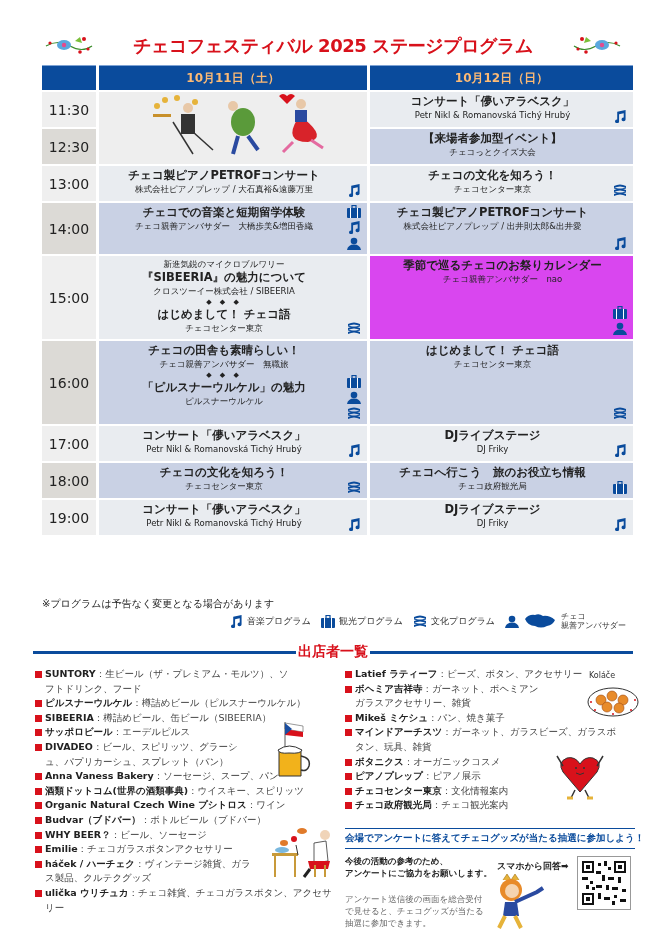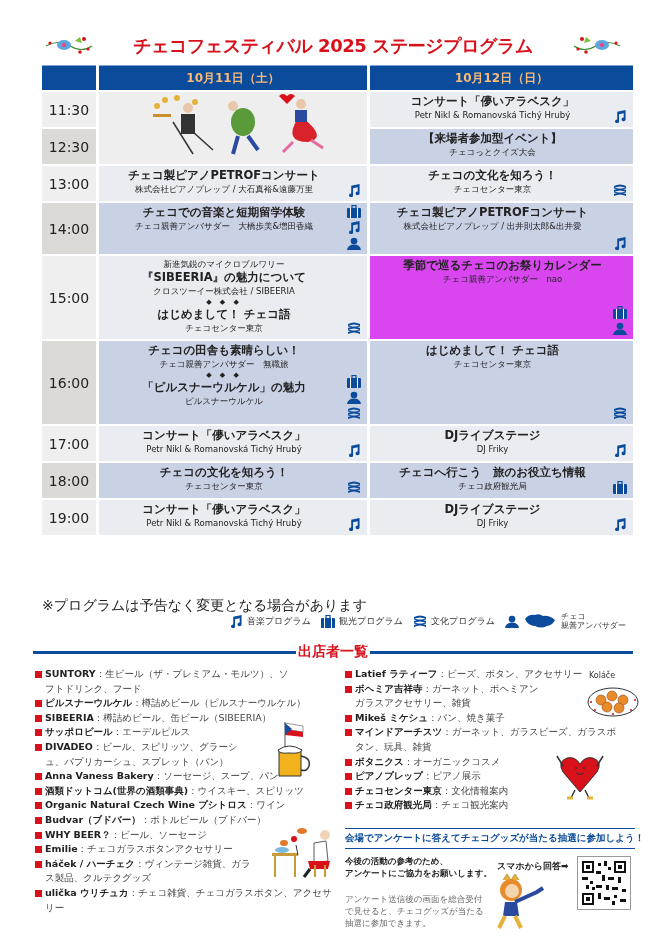--- a/index.html
+++ b/index.html
@@ -17,21 +17,21 @@
     .hdr { background: #0a4b9c; color: #fdba74; height: 25px; font-weight: bold; font-size: 12px; display: flex; align-items: center; justify-content: center; border-top: 1px solid #7ea3d4; }
     .time { display: flex; align-items: center; justify-content: center; font-size: 14px; color: #222; border-top: 2px solid #fff; }
     .cell { position: relative; display: flex; flex-direction: column; align-items: center; justify-content: flex-start; text-align: center; border-top: 2px solid #fff; padding: 2px 22px 2px 4px; }
     .illu-cell { background: #eeeeee !important; grid-row: span 2; }
     .t1 { font-size: 11.5px; font-weight: bold; line-height: 15px; white-space: nowrap; }
     .t2 { font-size: 8.5px; line-height: 12px; white-space: nowrap; }
     .dots { font-size: 7px; letter-spacing: 3px; line-height: 10px; }
     .icons { position: absolute; right: 6px; bottom: 4px; display: flex; flex-direction: column; gap: 3px; align-items: center; }
     .ic { width: 14px; height: 13px; display: block; }
 
-    .note { position: absolute; top: 597px; left: 42px; font-size: 14px; color: #222; }
+    .note { position: absolute; top: 597px; left: 42px; font-size: 10px; color: #222; }
     .legend { position: absolute; top: 612px; right: 40px; display: flex; align-items: center; gap: 10px; font-size: 9px; color: #333; }
     .legend .li { display: flex; align-items: center; gap: 4px; }
     .legend .amb { font-size: 8px; line-height: 9px; }
 
     .shops-title { position: absolute; top: 643px; left: 33px; width: 600px; display: flex; align-items: center; gap: 2px; }
     .shops-title .line { flex: 1; height: 3px; background: #0a4b9c; }
     .shops-title .t { color: #d8111b; font-weight: bold; font-size: 14px; white-space: nowrap; }
 
     .shops { position: absolute; font-size: 9.5px; line-height: 14.6px; color: #444; }
     .shops.left { top: 667px; left: 35px; width: 296px; }

